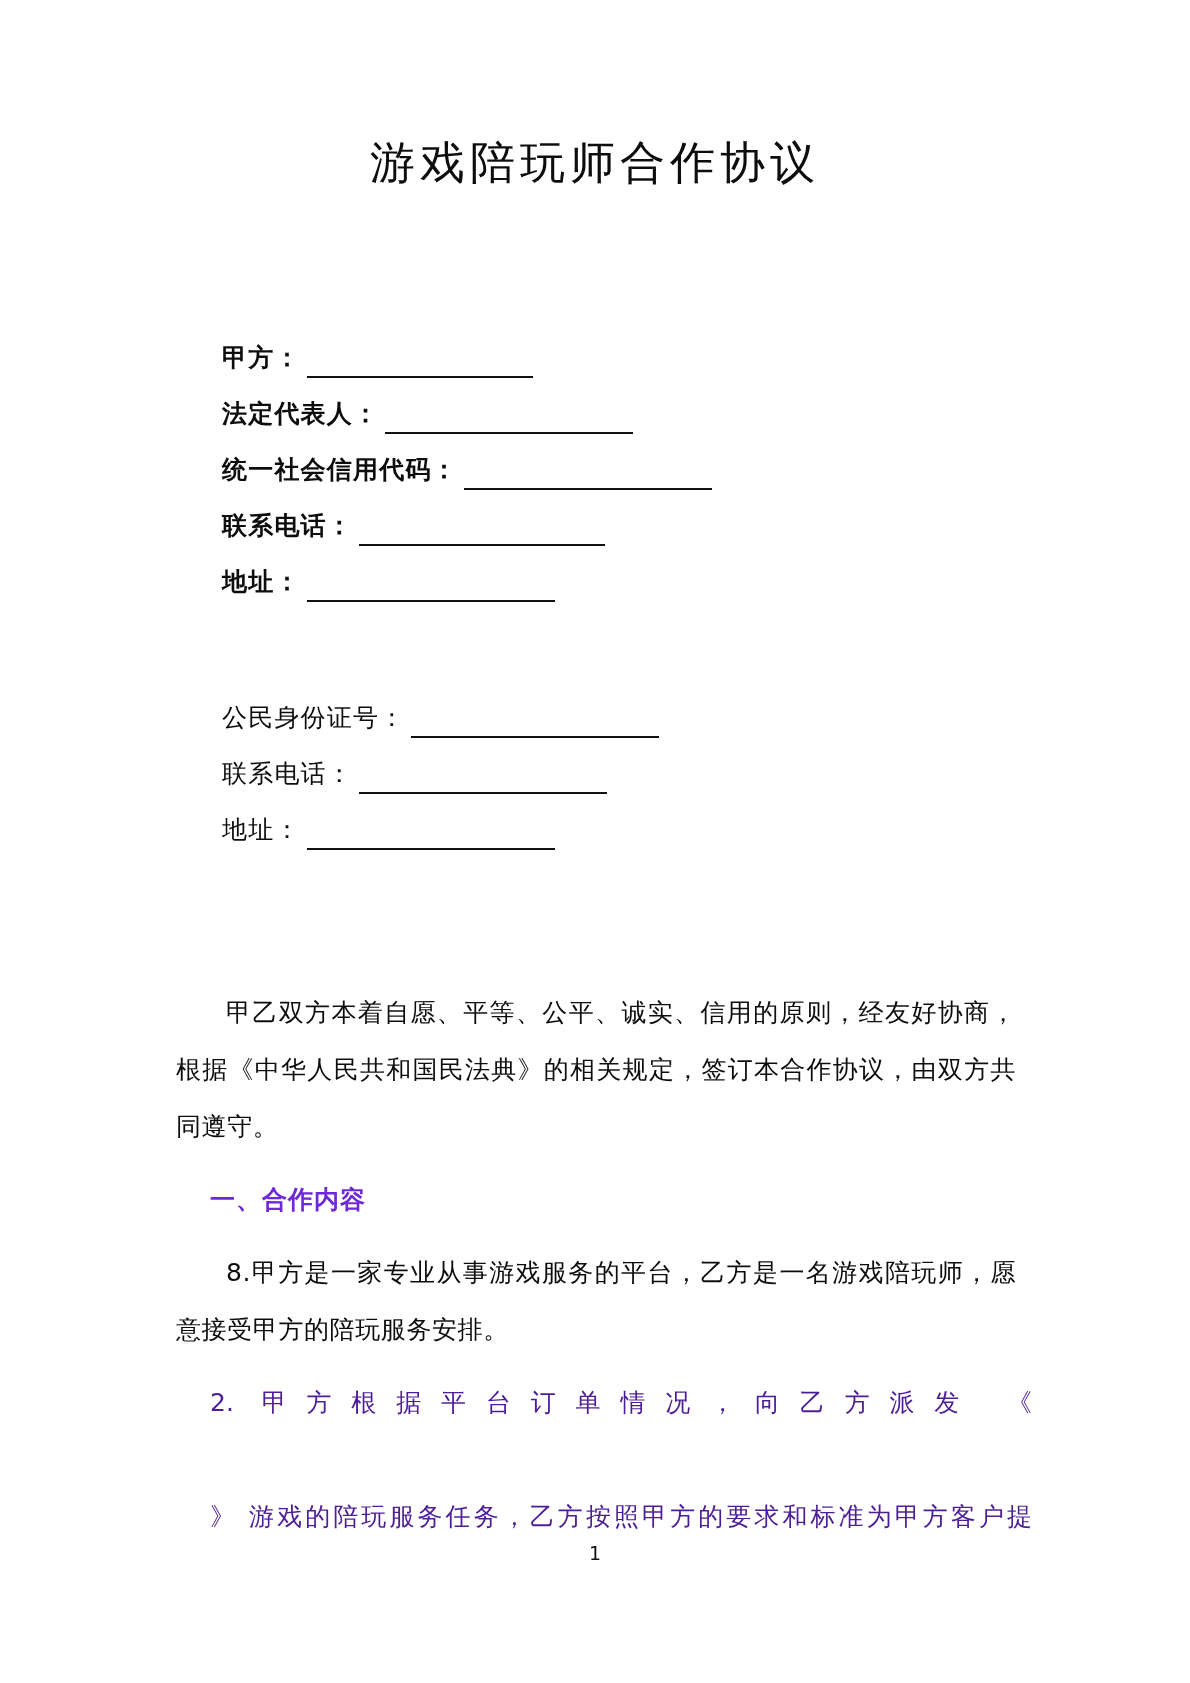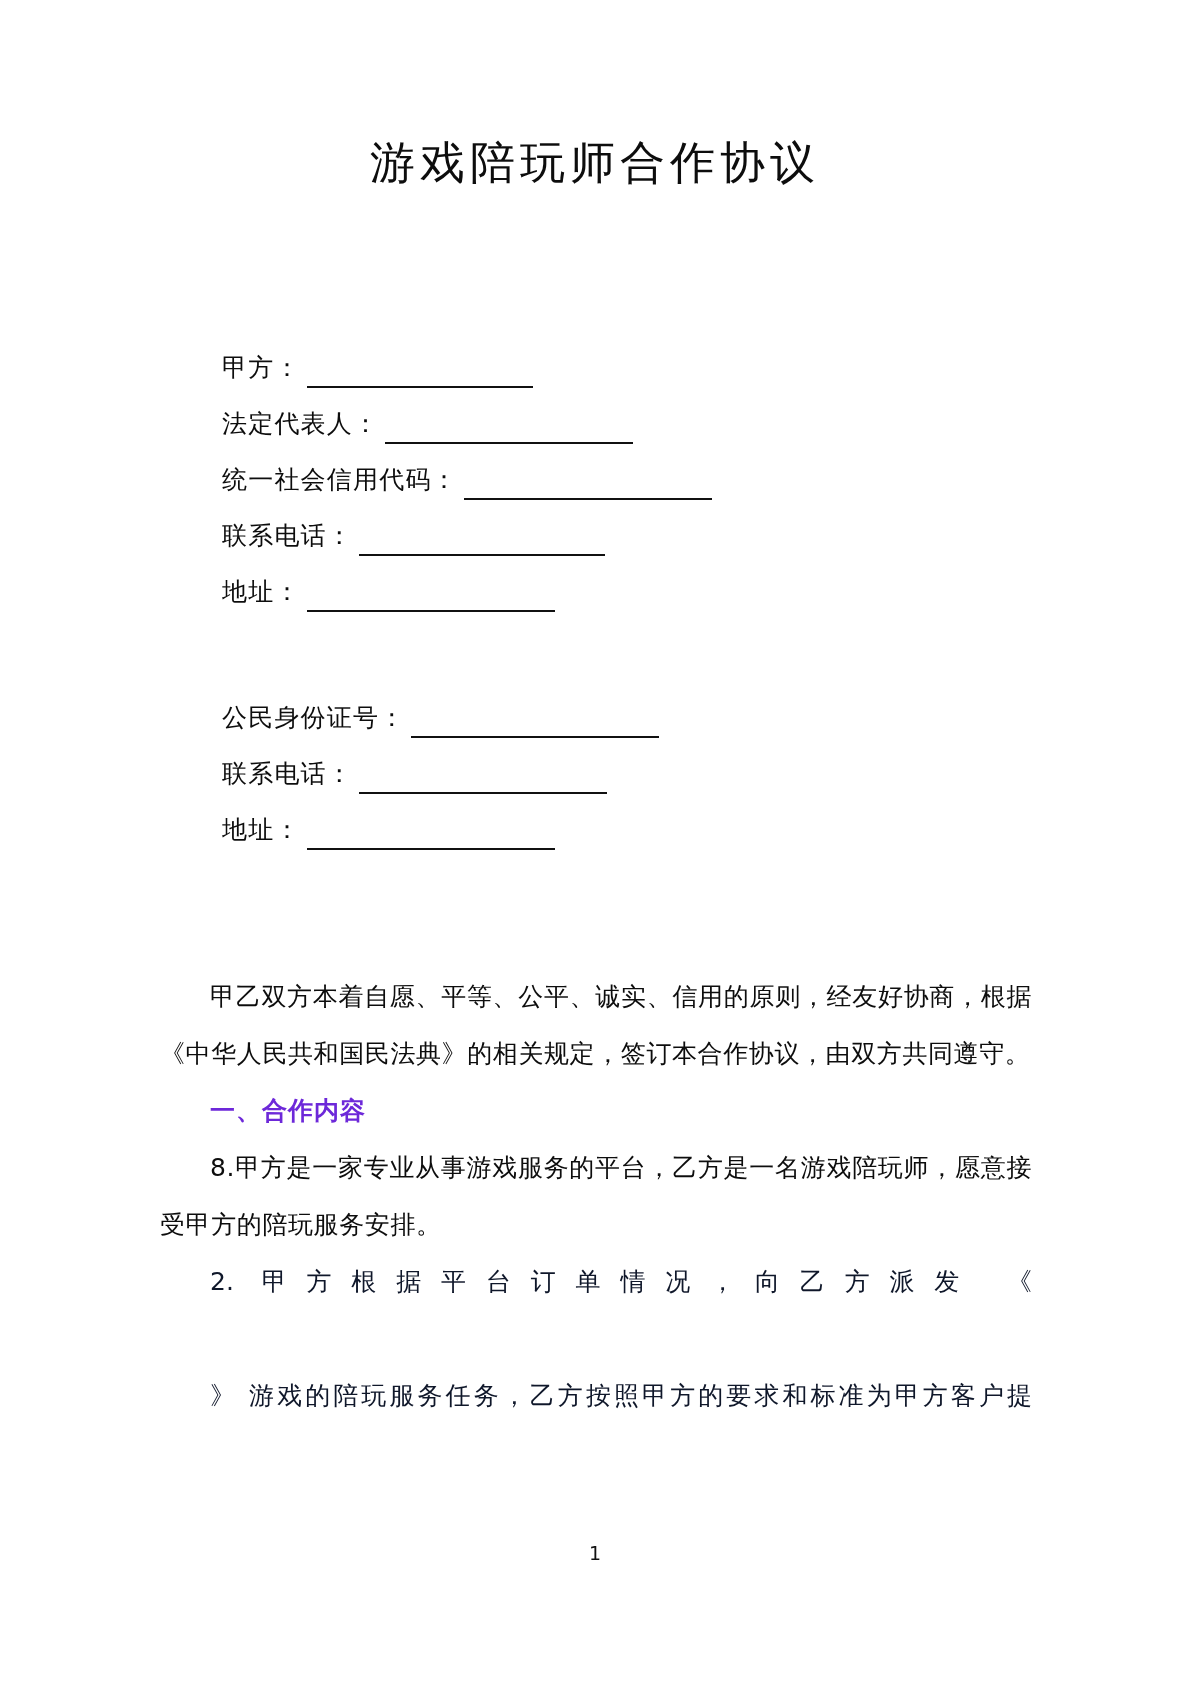--- a/index.html
+++ b/index.html
@@ -38,21 +38,21 @@
     color: #0d0d0d;
     white-space: pre;
   }
 
   
   .form-block {
     position: absolute;
     left: 222px;
     width: 860px;
   }
-  #party-a-block { top: 332px; }
+  #party-a-block { top: 322px; font-weight: bold; }
   #party-b-block { top: 682px; }
 
   .form-row {
     display: flex;
     align-items: flex-end;
     height: 56px;
     white-space: nowrap;
   }
   .form-label {
     font-size: 25px;
@@ -78,38 +78,38 @@
     top: 968px;
     width: 872px;
   }
   .para {
     font-size: 25px;
     line-height: 57px;
     letter-spacing: 0.6px;
     color: #0d0d0d;
     text-align: justify;
     text-justify: inter-character;
-    margin: 0;
+    margin: 16px;
   }
   .para.indent {
     text-indent: 50px;
   }
   .section-heading {
     font-size: 25px;
     line-height: 57px;
     letter-spacing: 1px;
     font-weight: 700;
     color: #6d28d9;
     margin: 0;
     text-indent: 50px;
   }
   .para-wide {
     font-size: 25px;
     line-height: 57px;
-    color: #0f172a;
+    color: #4c1d95;
     margin: 0;
     text-indent: 50px;
     text-align: justify;
     text-justify: inter-character;
   }
   .para-wide .stretch-line {
     display: block;
     text-align: justify;
     text-justify: inter-character;
   }

